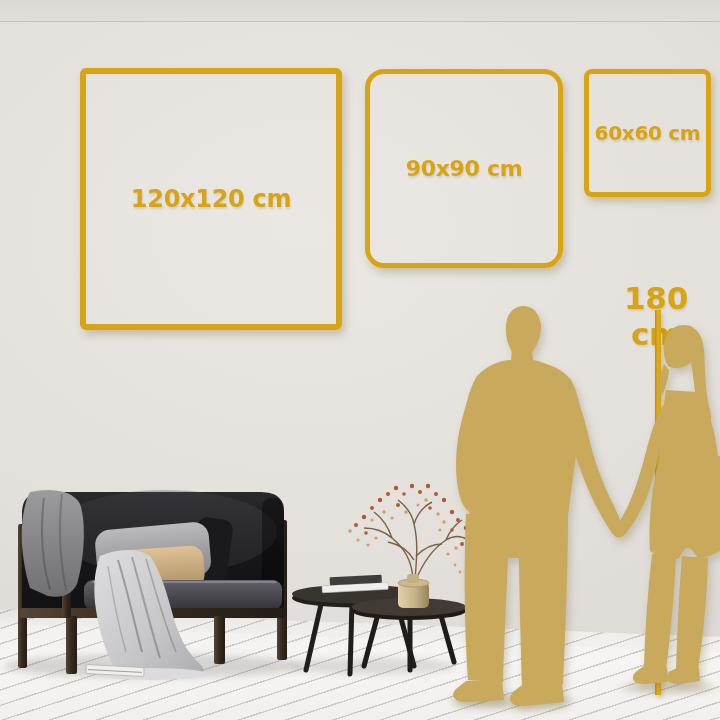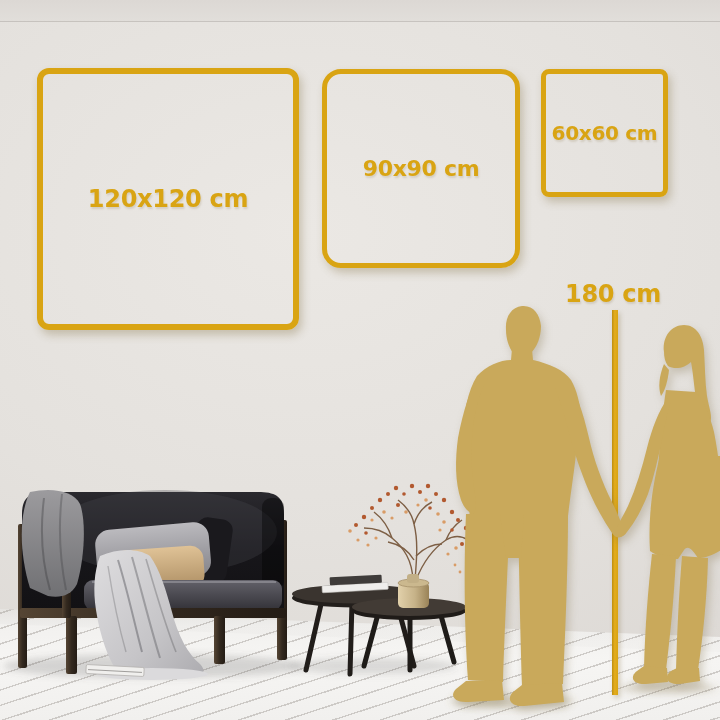--- a/index.html
+++ b/index.html
@@ -31,49 +31,49 @@
       linear-gradient(180deg,#E7E5E2 605px,#F2F1EF 625px,#F6F5F3 660px,#F1F0EE 720px);
   }
   .floor-junction-shadow{
     position:absolute;inset:0;
     clip-path:polygon(0 609px,720px 637px,720px 652px,0 624px);
     background:linear-gradient(rgba(110,105,100,.22),rgba(110,105,100,0));
     pointer-events:none;
   }
   
   .size-frame{
-    position:absolute;border:6px solid #D9A413;border-radius:12px;
+    position:absolute;border:6px solid #D9A413;border-radius:6px;
     display:flex;align-items:center;justify-content:center;
     box-shadow:3px 5px 9px rgba(120,100,50,.30);
   }
   .frame-120{left:37px;top:68px;width:250px;height:250px;}
   .frame-90 {left:322px;top:69px;width:188px;height:189px;border-width:5px;border-radius:19px;}
   .frame-60 {left:541px;top:69px;width:117px;height:118px;border-width:5px;border-radius:8px;}
   .size-label{
     color:#D9A413;font-weight:700;letter-spacing:-.3px;
     text-shadow:1px 2px 2px rgba(120,100,50,.18);
   }
   .frame-120 .size-label{font-size:24px;}
   .frame-90  .size-label{font-size:22px;}
   .frame-60  .size-label{font-size:20px;}
   
   .height-label{
     position:absolute;left:553px;top:280px;width:120px;text-align:center;
-    color:#D9A413;font-weight:700;font-size:24px;letter-spacing:-.3px;
+    color:#D9A413;font-weight:700;font-size:31px;letter-spacing:-.3px;
     text-shadow:1px 2px 2px rgba(120,100,50,.18);
   }
   .height-line{
     position:absolute;left:612px;top:310px;width:6px;height:385px;
     background:linear-gradient(90deg,#BE8E0F,#E3AC1D 45%,#D9A413);
     box-shadow:2px 3px 5px rgba(120,100,50,.28);
   }
   
   .layer{position:absolute;inset:0;width:720px;height:720px;}
   .furniture-layer{z-index:2;}
-  .frames-layer-z{z-index:3;}
+  .frames-layer-z{z-index:3;margin-left:43px;}
   .couple-layer{z-index:4;filter:drop-shadow(3px 5px 4px rgba(125,110,70,.30));}
 </style>
 </head>
 <body>
 
 <div class="scene">
 
   <div class="wall"></div>
   <div class="ceiling-strip"></div>
   <div class="ceiling-line"></div>

